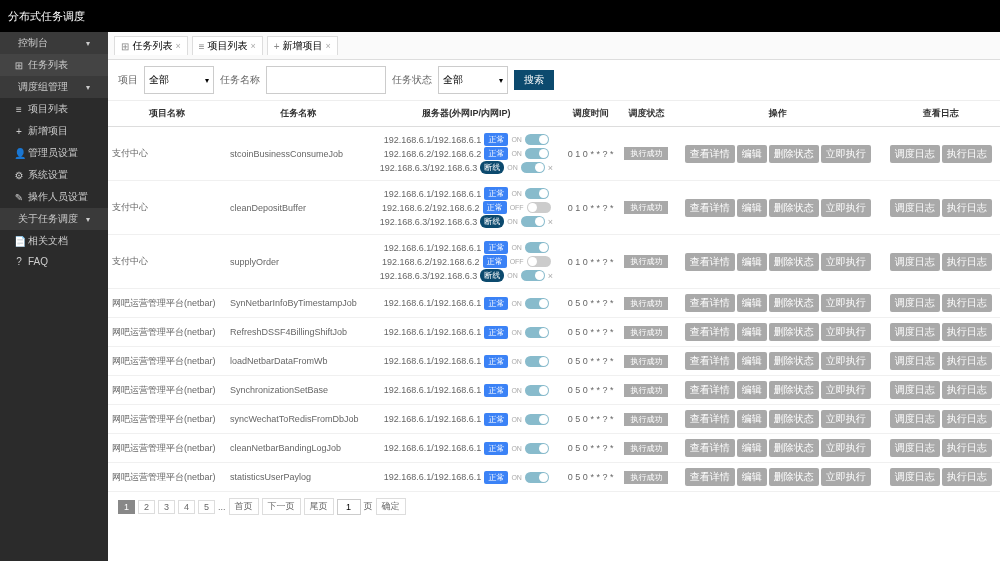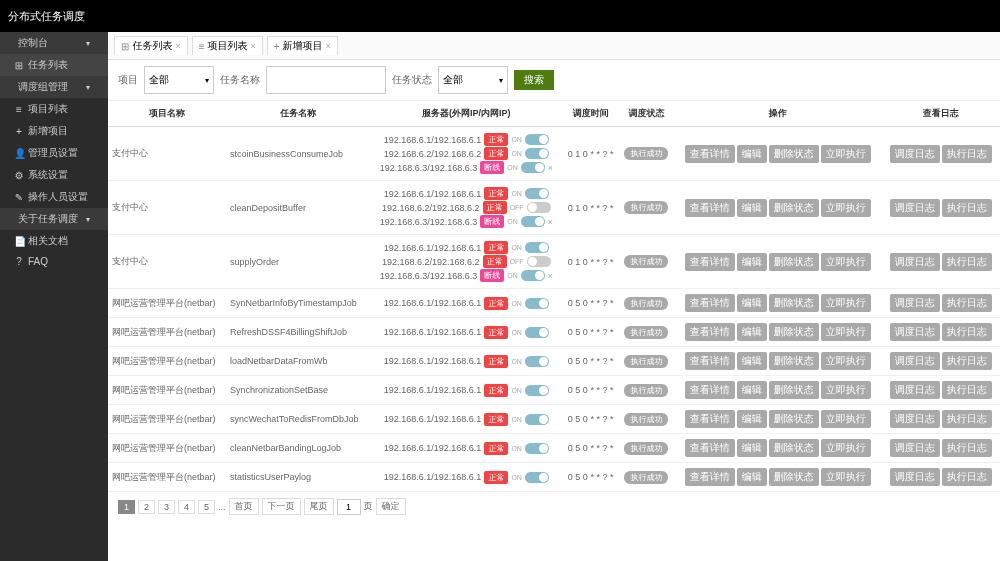--- a/index.html
+++ b/index.html
@@ -13,37 +13,37 @@
   .side-item.active { background: #444; }
   .icon-box { width: 10px; display: inline-block; text-align: center; }
   .content { flex: 1; display: flex; flex-direction: column; background: #fff; min-width: 0; }
   .tabs { display: flex; align-items: center; gap: 4px; padding: 4px 6px; border-bottom: 1px solid #ddd; background: #fafafa; }
   .tab { display: flex; align-items: center; gap: 3px; padding: 2px 6px; border: 1px solid #ddd; border-bottom: none; background: #fff; font-size: 10px; cursor: pointer; }
   .tab .plus { color: #888; }
   .filters { display: flex; align-items: center; gap: 6px; padding: 6px 10px; border-bottom: 1px solid #eee; font-size: 10px; }
   .filters label { color: #666; }
   .filters .sel, .filters .inp { border: 1px solid #ccc; padding: 2px 4px; height: 28px; font-size: 10px; }
   .filters .sel { min-width: 70px; background: #fff; display: inline-flex; align-items: center; justify-content: space-between; }
-  .btn-search { background: #4d7c0f; color: #fff; border: none; padding: 3px 10px; font-size: 10px; cursor: pointer; }
+  .btn-search { background: #0c4a6e; color: #fff; border: none; padding: 3px 10px; font-size: 10px; cursor: pointer; }
   .table-wrap { flex: 1; overflow: auto; }
   table { width: 100%; border-collapse: collapse; font-size: 9px; }
   th { text-align: center; font-weight: bold; padding: 6px 4px; border-bottom: 1px solid #ddd; color: #333; white-space: nowrap; }
   td { padding: 5px 4px; border-bottom: 1px solid #f0f0f0; color: #666; vertical-align: middle; text-align: center; }
   td.left { text-align: left; }
   .srv-line { display: flex; align-items: center; gap: 3px; justify-content: center; margin: 1px 0; white-space: nowrap; }
   .badge { display: inline-block; padding: 1px 4px; border-radius: 2px; color: #fff; font-size: 8px; }
-  .badge-ok { background: #ef4444; }
-  .badge-warn { background: #ec4899; }
+  .badge-ok { background: #3b82f6; }
+  .badge-warn { background: #0c4a6e; border-radius: 6px; }
   .toggle { display: inline-flex; align-items: center; width: 24px; height: 11px; border-radius: 6px; background: #ccc; position: relative; }
   .toggle.on { background: #8bc; }
   .toggle .knob { width: 9px; height: 9px; background: #fff; border-radius: 50%; position: absolute; top: 1px; }
   .toggle.on .knob { right: 1px; }
   .toggle.off .knob { left: 1px; }
   .toggle-label { font-size: 7px; color: #aaa; }
-  .status-tag { background: #a9a9a9; color: #fff; padding: 2px 6px; font-size: 8px; border-radius: 6px; }
+  .status-tag { background: #a9a9a9; color: #fff; padding: 2px 6px; font-size: 8px; border-radius: 0; }
   .op-btn { background: #a9a9a9; color: #fff; padding: 2px 5px; font-size: 10px; border-radius: 2px; margin: 0 1px; display: inline-block; cursor: pointer; white-space: nowrap; }
   .close-x { color: #aaa; cursor: pointer; font-size: 9px; }
   .pager { display: flex; align-items: center; gap: 3px; padding: 6px 10px; font-size: 9px; color: #666; }
   .pager .pg { border: 1px solid #ddd; padding: 1px 5px; cursor: pointer; }
   .pager .pg.active { background: #888; color: #fff; border-color: #888; }
   .pager input { width: 24px; height: 16px; border: 1px solid #ccc; text-align: center; font-size: 9px; }
   .chev { font-size: 8px; }
 </style>
 </head>
 <body>

